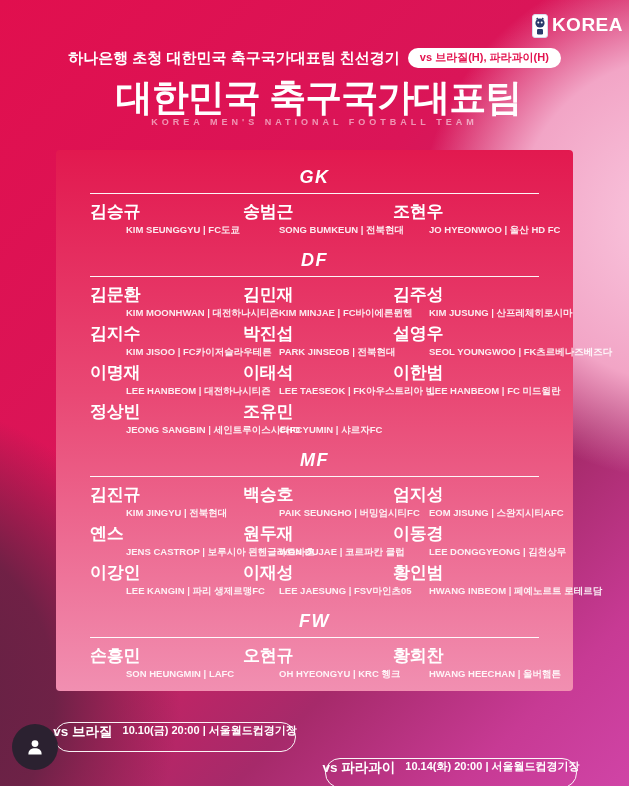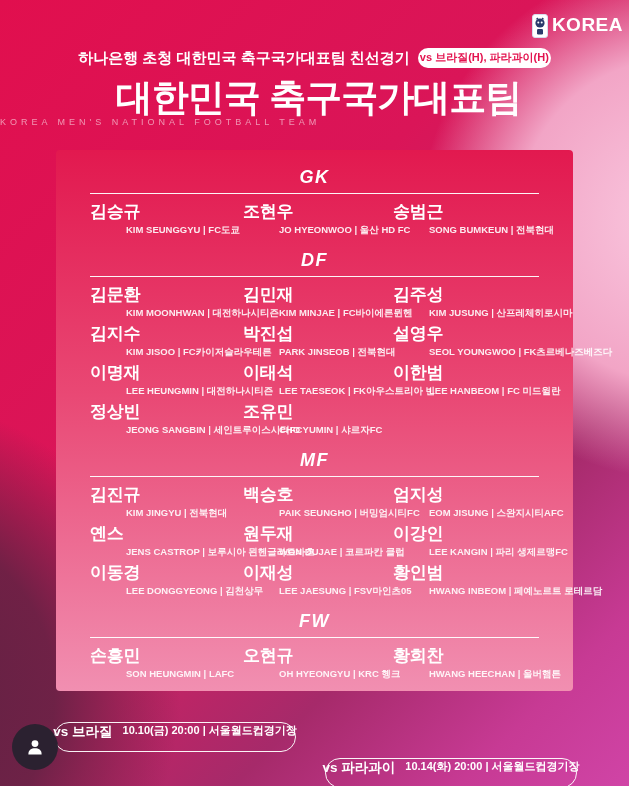--- a/index.html
+++ b/index.html
@@ -27,31 +27,31 @@
 
   
   .event-line {
     position: absolute; top: 48px; left: 0; width: 100%;
     display: flex; justify-content: center; align-items: center; gap: 8px;
   }
   .event-text { color: #fff; font-size: 15px; font-weight: 700; }
   .pill {
     background: #fff; color: #e3134f;
     font-size: 11px; font-weight: 800;
-    padding: 2px 2px 3px; border-radius: 10px; white-space: nowrap;
+    padding: 2px 12px 3px; border-radius: 10px; white-space: nowrap;
   }
   .title {
     position: absolute; top: 73px; left: 4px; width: 100%;
     text-align: center; color: #fff;
     font-size: 37px; font-weight: 700; letter-spacing: -1px;
   }
   .subtitle {
     position: absolute; top: 117px; left: 0; width: 100%;
-    text-align: left; color: rgba(255,255,255,0.55);
-    font-size: 9px; font-weight: 400; letter-spacing: 4px;
+    text-align: center; color: rgba(255,255,255,0.55);
+    font-size: 9px; font-weight: 700; letter-spacing: 4px;
   }
 
   
   .card {
     position: absolute; left: 56px; top: 150px;
     width: 517px; height: 541px;
     border-radius: 4px;
     background: linear-gradient(180deg, #e2194f 0%, #e94874 45%, #ee higher 0%, #f18fb1 100%);
     background: linear-gradient(180deg, #e2194f 0%, #e94874 45%, #f18fb1 100%);
     padding: 18px 34px;
@@ -131,27 +131,27 @@
     <div id="roster">
   <div class="section">
     <div class="section-header">GK</div>
     <div class="player-grid">
   <div class="player">
     <div class="player-name">김승규</div>
     <div class="player-meta">KIM SEUNGGYU | FC도쿄</div>
   </div>
 
   <div class="player">
+    <div class="player-name">송범근</div>
+    <div class="player-meta">SONG BUMKEUN | 전북현대</div>
+  </div>
+
+  <div class="player">
     <div class="player-name">조현우</div>
     <div class="player-meta">JO HYEONWOO | 울산 HD FC</div>
-  </div>
-
-  <div class="player">
-    <div class="player-name">송범근</div>
-    <div class="player-meta">SONG BUMKEUN | 전북현대</div>
   </div>
 </div>
   </div>
 
   <div class="section">
     <div class="section-header">DF</div>
     <div class="player-grid">
   <div class="player">
     <div class="player-name">김문환</div>
     <div class="player-meta">KIM MOONHWAN | 대전하나시티즌</div>
@@ -177,21 +177,21 @@
     <div class="player-meta">PARK JINSEOB | 전북현대</div>
   </div>
 
   <div class="player">
     <div class="player-name">설영우</div>
     <div class="player-meta">SEOL YOUNGWOO | FK츠르베나즈베즈다</div>
   </div>
 
   <div class="player">
     <div class="player-name">이명재</div>
-    <div class="player-meta">LEE HEUNGMIN | 대전하나시티즌</div>
+    <div class="player-meta">LEE HANBEOM | 대전하나시티즌</div>
   </div>
 
   <div class="player">
     <div class="player-name">이태석</div>
     <div class="player-meta">LEE TAESEOK | FK아우스트리아 빈</div>
   </div>
 
   <div class="player">
     <div class="player-name">이한범</div>
     <div class="player-meta">LEE HANBEOM | FC 미드윌란</div>
@@ -231,27 +231,27 @@
     <div class="player-name">옌스</div>
     <div class="player-meta">JENS CASTROP | 보루시아 묀헨글라트바흐</div>
   </div>
 
   <div class="player">
     <div class="player-name">원두재</div>
     <div class="player-meta">WON DUJAE | 코르파칸 클럽</div>
   </div>
 
   <div class="player">
+    <div class="player-name">이동경</div>
+    <div class="player-meta">LEE DONGGYEONG | 김천상무</div>
+  </div>
+
+  <div class="player">
     <div class="player-name">이강인</div>
     <div class="player-meta">LEE KANGIN | 파리 생제르맹FC</div>
-  </div>
-
-  <div class="player">
-    <div class="player-name">이동경</div>
-    <div class="player-meta">LEE DONGGYEONG | 김천상무</div>
   </div>
 
   <div class="player">
     <div class="player-name">이재성</div>
     <div class="player-meta">LEE JAESUNG | FSV마인츠05</div>
   </div>
 
   <div class="player">
     <div class="player-name">황인범</div>
     <div class="player-meta">HWANG INBEOM | 페예노르트 로테르담</div>

